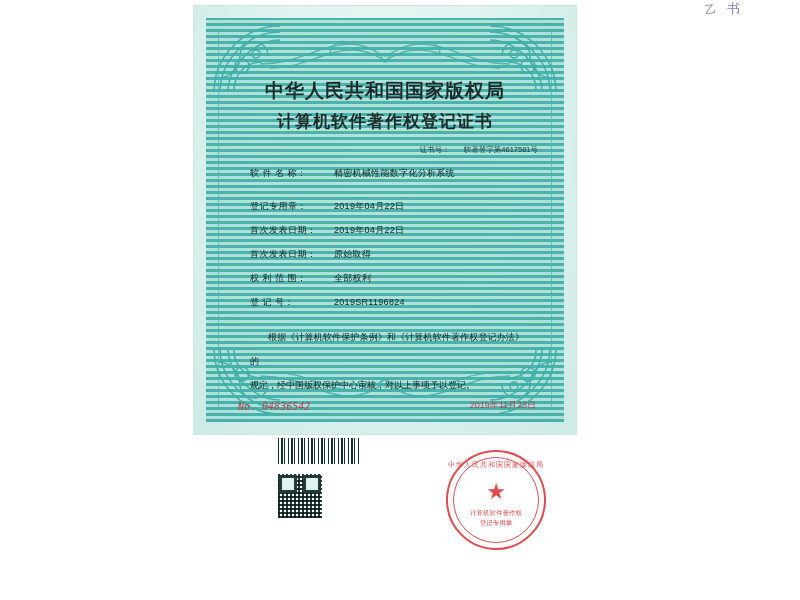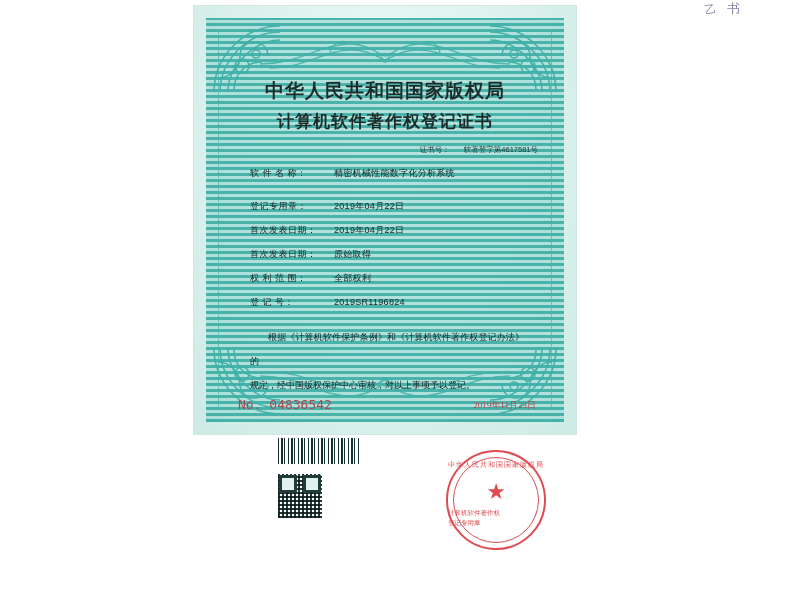--- a/index.html
+++ b/index.html
@@ -228,39 +228,40 @@
     position: absolute;
     left: 0; right: 0; top: 8px;
     text-align: center;
     font-size: 7px;
     letter-spacing: 1px;
     font-family: "DejaVu Serif", serif;
   }
   #seal .mid {
     position: absolute;
     left: 0; right: 0; top: 56px;
+    text-align: center;
     font-size: 6.5px;
     line-height: 10px;
     font-family: "DejaVu Serif", serif;
   }
   #serial {
     position: absolute;
     left: 44px;
     bottom: 22px;
-    font-size: 13px;
+    font-size: 10px;
     color: #b3474f;
     font-family: "DejaVu Sans Mono", monospace;
+    font-style: italic;
   }
   #issue-date {
     position: absolute;
     right: 40px;
     bottom: 22px;
     font-size: 9px;
     color: #b3474f;
-    font-family: Liberation Serif, serif;
   }
   
   .scan-mark {
     position: absolute;
     color: #8e7ea8;
     font-family: "DejaVu Sans", sans-serif;
   }
   #mark-1 { right: 84px; top: 2px; font-size: 11px; transform: rotate(-8deg); }
   #mark-2 { right: 60px; top: 0px;  font-size: 13px; }
 </style>

